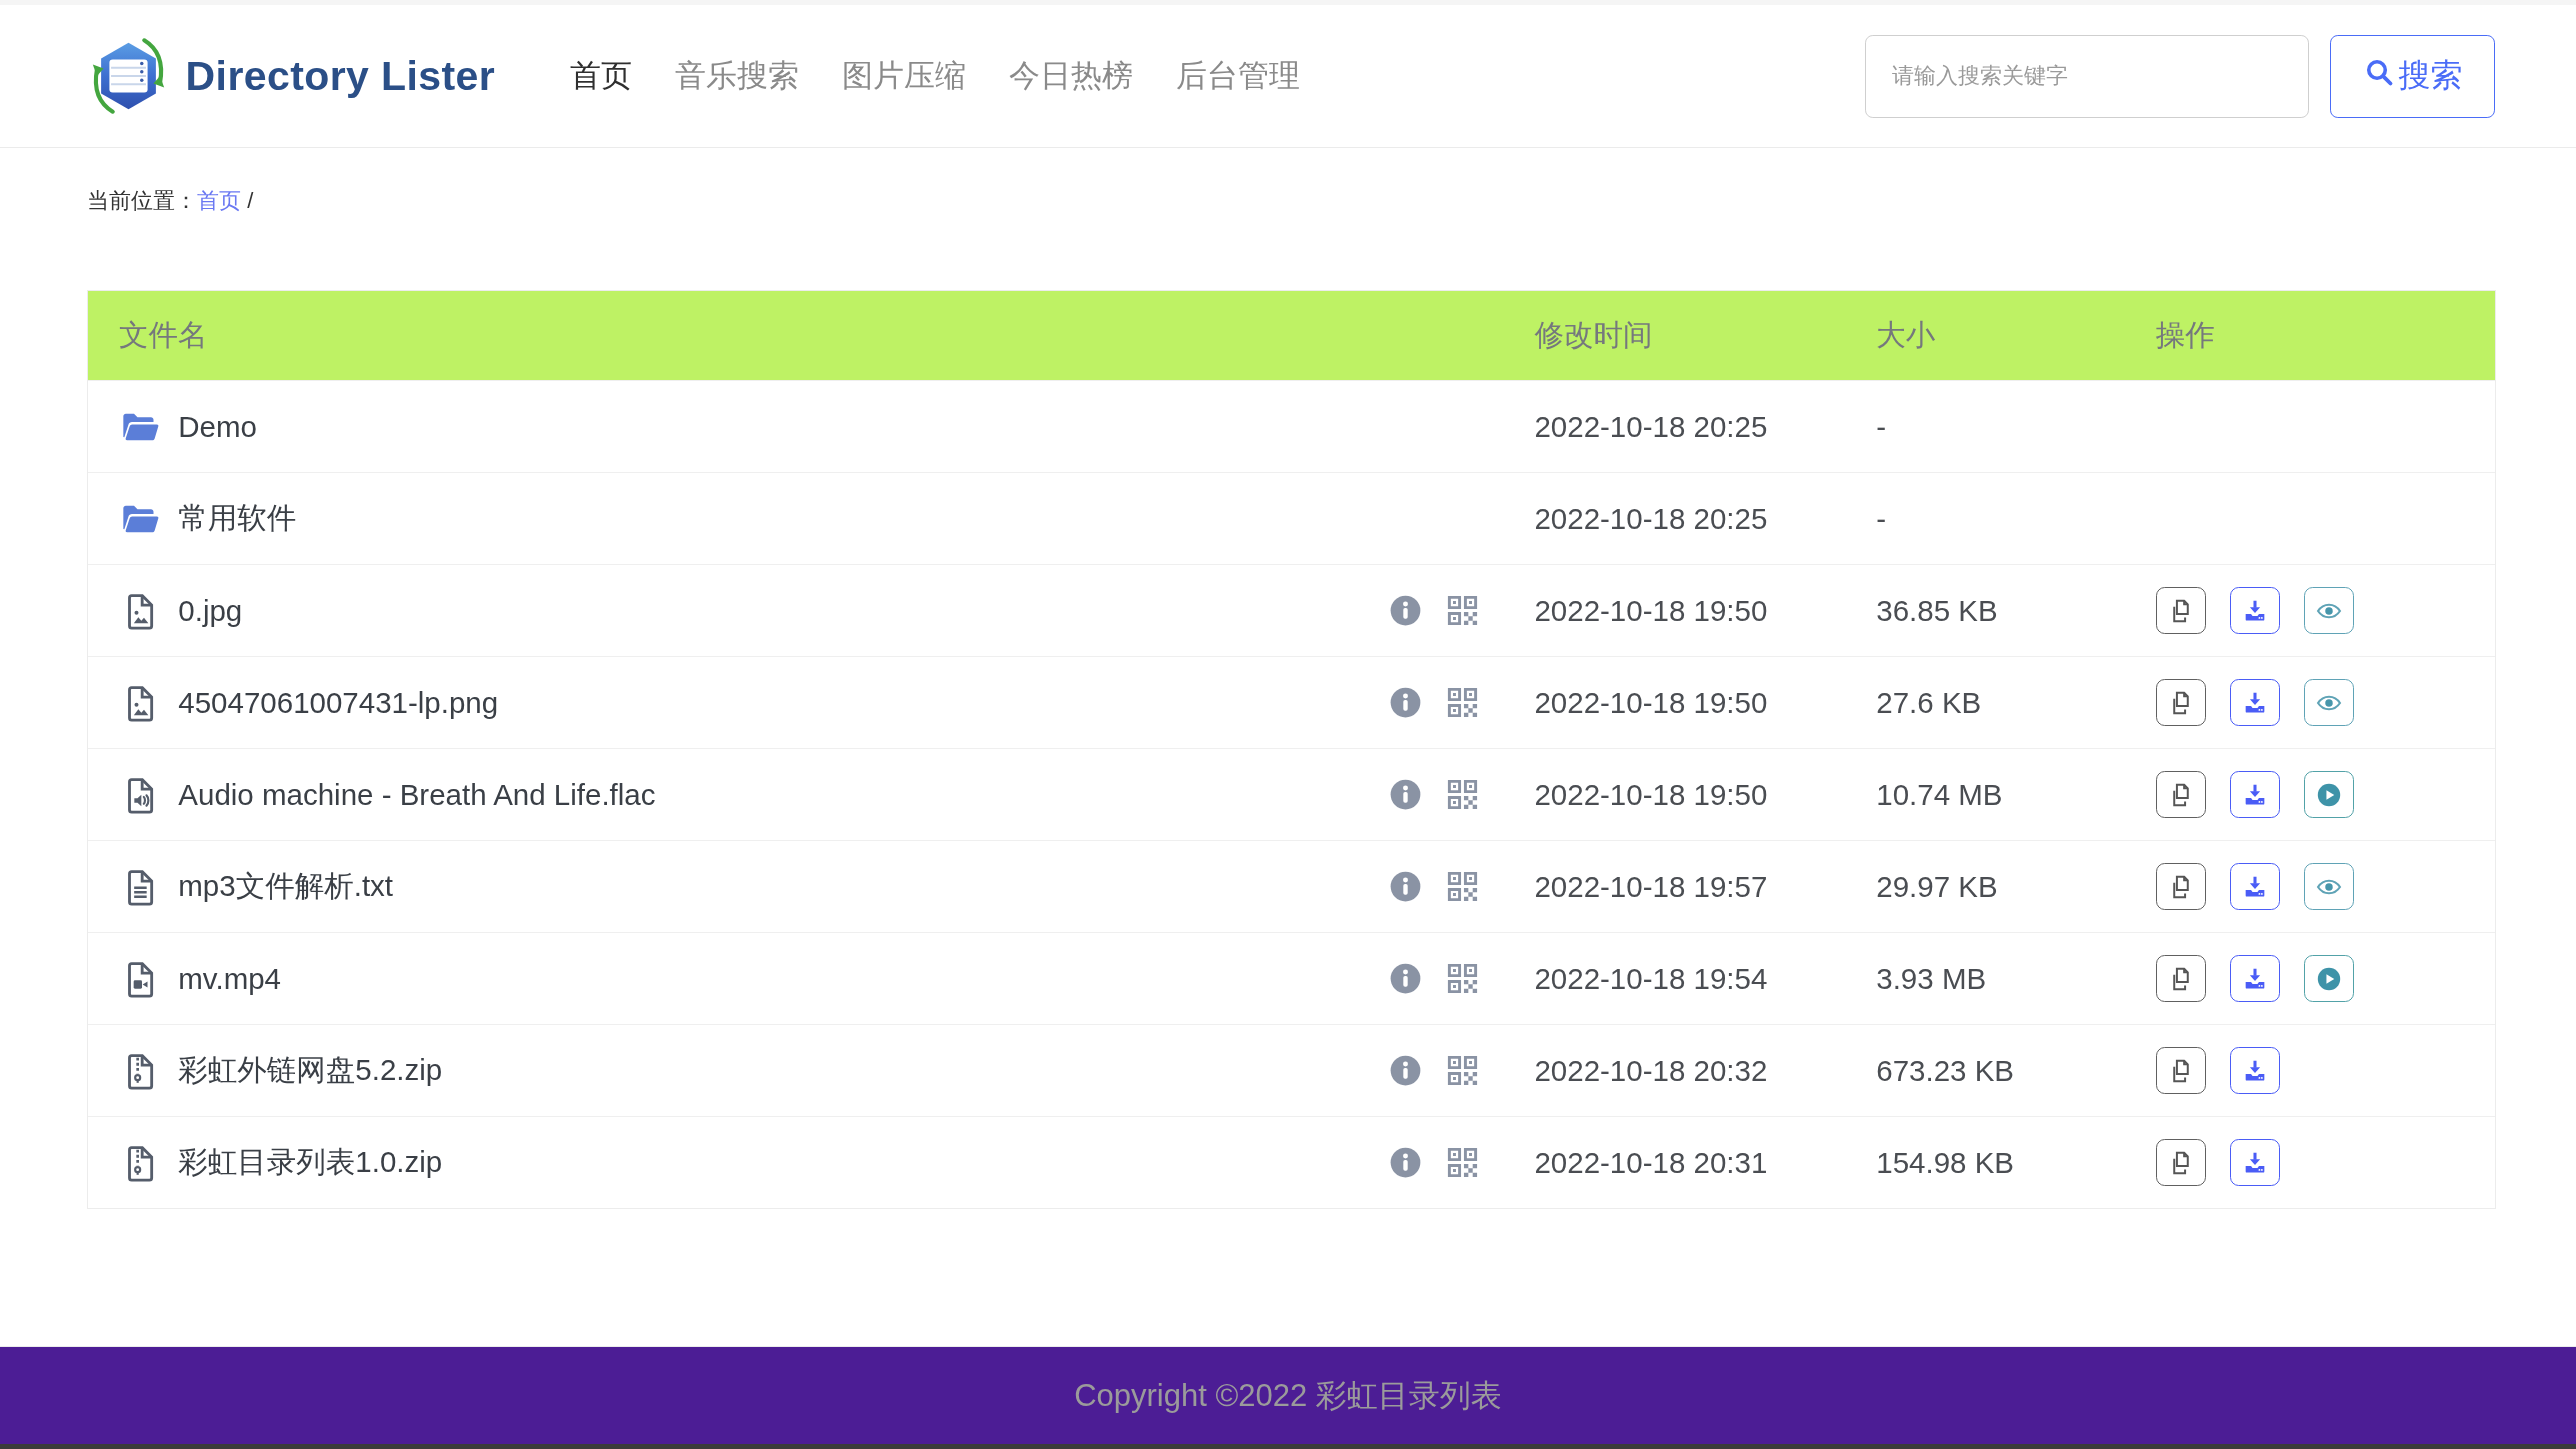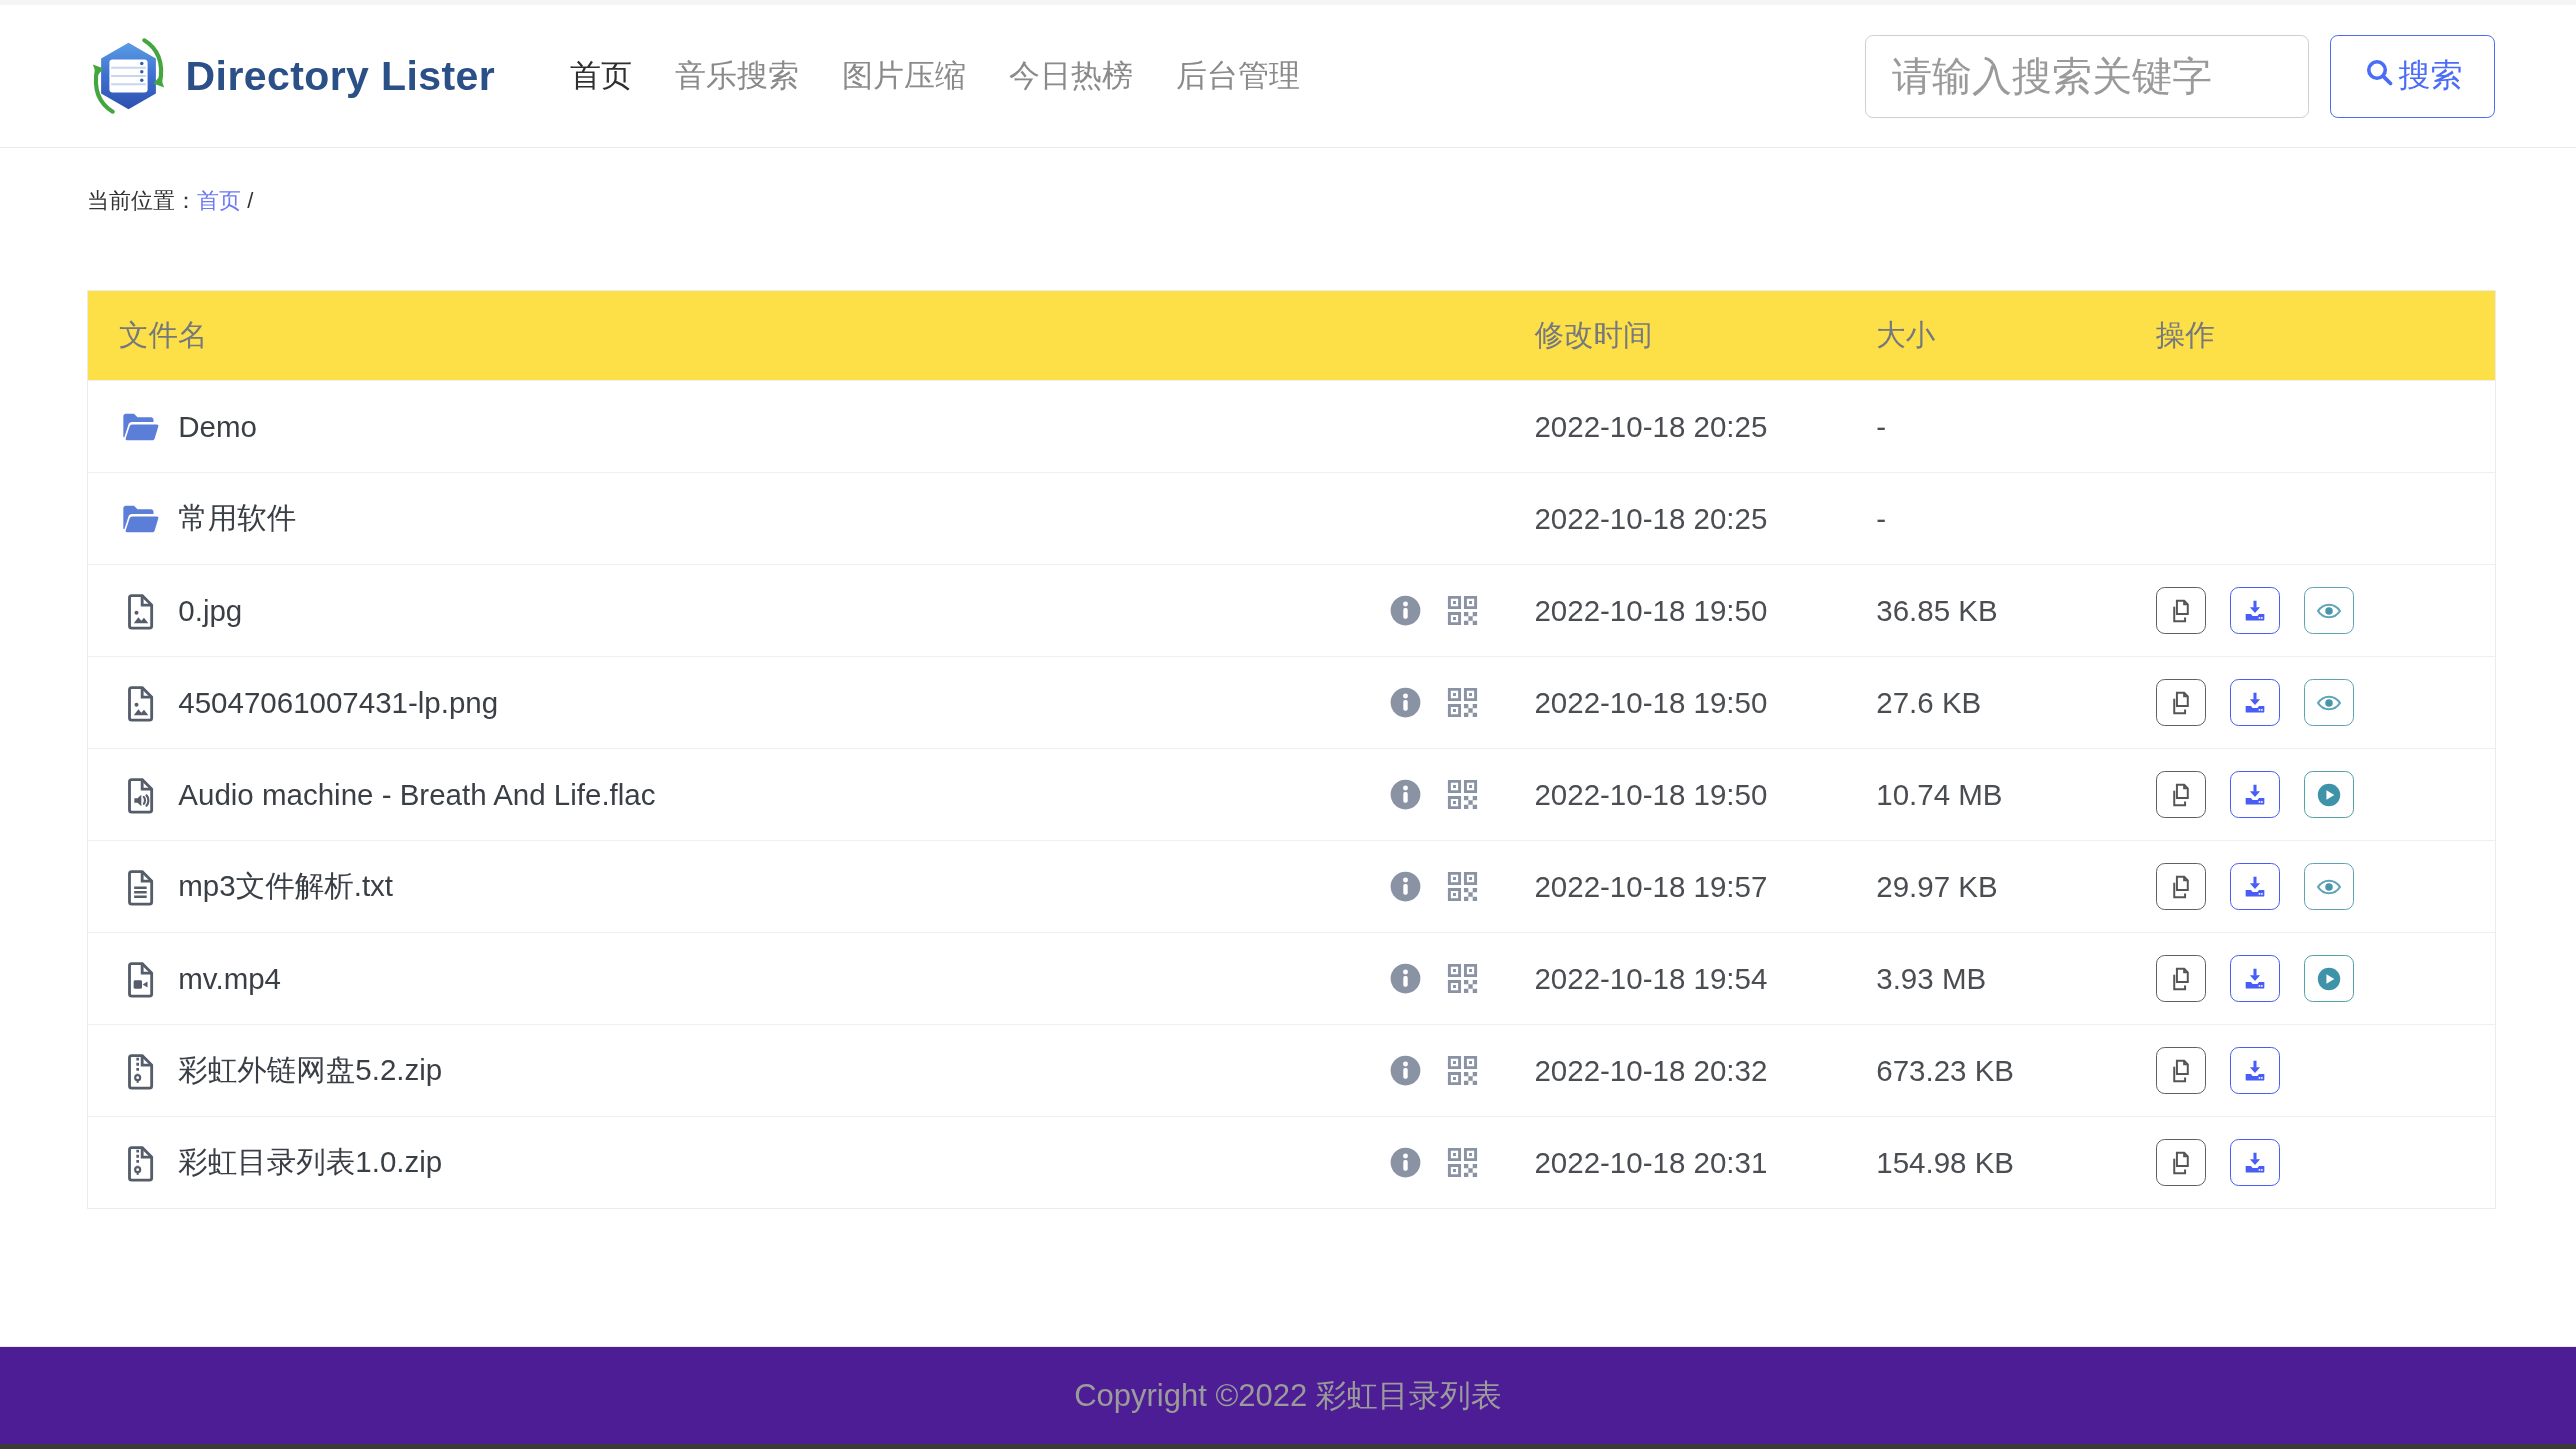--- a/index.html
+++ b/index.html
@@ -12,35 +12,35 @@
   .header { position:absolute; top:5.2px; left:0; width:100%; height:143px; background:#fff;
     border-bottom:0.9px solid #ebebeb; display:flex; align-items:center; }
   .brand { display:flex; align-items:center; margin-left:87px; cursor:pointer; }
   .brand svg { width:83px; height:90px; }
   .brand-name { margin-left:15.6px; font-size:41px; font-weight:bold; color:#2b4f87; letter-spacing:0.4px; }
   .nav { display:flex; align-items:center; margin-left:75px; gap:43px; }
   .nav-item { font-size:31px; color:#8a8a8a; text-decoration:none; cursor:pointer; white-space:nowrap; }
   .nav-item.active { color:#2f2f2f; }
   .search-wrap { margin-left:auto; margin-right:81px; display:flex; align-items:center; }
   .search-input { width:444px; height:83px; border:0.9px solid #cfcfcf; border-radius:7.8px;
-    font-size:40px; color:#333; padding:0 26px; outline:none; }
+    font-size:22px; color:#333; padding:0 26px; outline:none; }
   .search-input::placeholder { color:#9a9a9a; }
   .search-btn { margin-left:21px; width:165px; height:83px; border:1.7px solid #4a6cf7; border-radius:7.8px;
     background:#fff; color:#4a6cf7; font-size:32px; display:flex; align-items:center; justify-content:center;
     gap:3px; cursor:pointer; }
   .search-btn svg { width:33px; height:33px; }
 
   
   .breadcrumb { position:absolute; top:186px; left:87px; font-size:22px; color:#333; }
   .breadcrumb a { color:#6a78f2; text-decoration:none; cursor:pointer; }
 
   
   .file-table { position:absolute; top:290px; left:87px; width:2409px; background:#fff;
     border:0.9px solid #ececec; }
-  .thead { display:flex; align-items:center; height:89px; background:#fde047; color:#75787d; font-size:29.5px; }
+  .thead { display:flex; align-items:center; height:89px; background:#bef264; color:#75787d; font-size:29.5px; }
   .trow { display:flex; align-items:center; height:92px; border-top:0.9px solid #efefef; font-size:29.5px; }
   .cell { display:flex; align-items:center; }
   .c-name { width:1447px; padding-left:31px; }
   .c-mod  { width:342px; color:#4a4d52; }
   .c-size { width:264px; color:#4a4d52; }
   .c-act  { width:355px; padding-left:15.6px; gap:24px; }
   .thead .cell { color:#75787d; }
   .file-icon { width:42px; height:42px; display:flex; align-items:center; justify-content:center; }
   .file-icon svg { width:40px; height:40px; }
   .fname { margin-left:17.3px; color:#3a3f46; }

